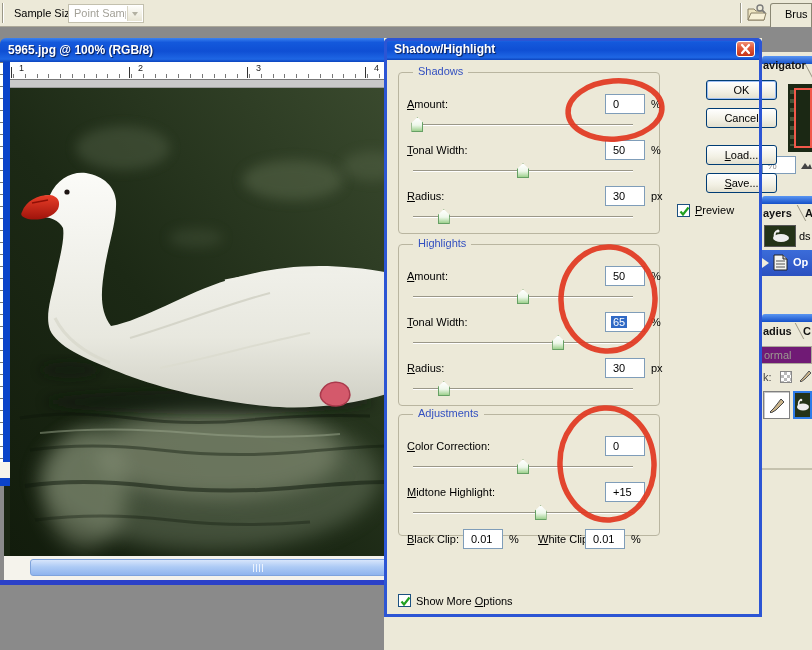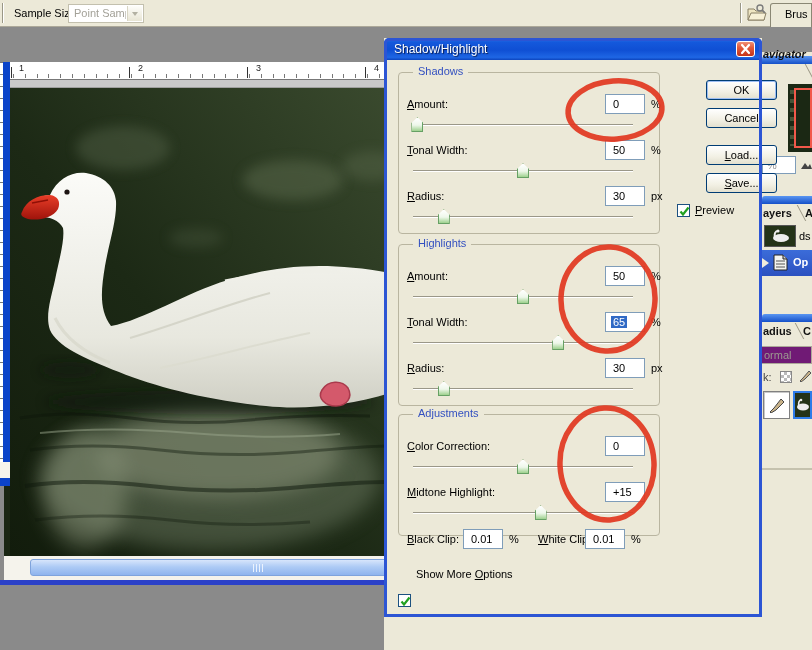--- a/index.html
+++ b/index.html
@@ -63,21 +63,21 @@
   
   .beige-right { position:absolute; left:762px; top:52px; width:50px; height:598px; background:#ece9d8; }
   .beige-bottom { position:absolute; left:384px; top:614px; width:428px; height:36px; background:#ece9d8; }
 
   
   .dialog { position:absolute; left:384px; top:38px; width:378px; height:579px;
     background:#ece9d8; z-index:10; }
   .dg-frame { position:absolute; inset:0; border:3px solid #2c55d4; border-radius:5px 5px 0 0; pointer-events:none; z-index:30; }
   .dg-title { position:absolute; left:0; top:0; width:378px; height:22px; border-radius:5px 5px 0 0;
     background:linear-gradient(180deg,#3c82f0 0%,#1459dc 18%,#0f4fd4 55%,#1e66e4 88%,#0c44be 100%); }
-  .dg-title span { position:absolute; left:10px; top:4px; color:#fff; font-weight:normal; font-size:12px;
+  .dg-title span { position:absolute; left:10px; top:4px; color:#fff; font-weight:bold; font-size:12px;
     text-shadow:1px 1px 1px rgba(0,0,20,.7); }
   .dg-close { position:absolute; left:352px; top:3px; width:19px; height:16px; border:1px solid #fff; border-radius:3px;
     background:linear-gradient(#ef9075,#e25b3c 40%,#c33318); }
   .grp { position:absolute; left:14px; width:262px; border:1px solid #b9b5a0; border-radius:4px; }
   .legend { position:absolute; top:-8px; left:14px; background:#ece9d8; padding:0 5px; color:#3350c0; }
   .lbl { position:absolute; white-space:nowrap; }
   .ak { text-decoration:underline; }
   .ipt { position:absolute; width:40px; height:20px; background:#fff; border:1px solid #7f9db9;
     line-height:18px; padding-left:7px; }
   .ipt .valsel { background:#316ac5; color:#fff; padding:0 2px; margin-left:-2px; }
@@ -147,20 +147,23 @@
         <circle cx="14" cy="5" r="3" fill="none" stroke="#7b7b7b" stroke-width="1.4"></circle>
         <line x1="16" y1="7" x2="19" y2="10" stroke="#7b7b7b" stroke-width="1.6"></line>
       </svg>
     </div>
     <div class="well-tab">
       <span>Brus</span>
     </div>
   </div>
 
   <div class="docwin">
+    <div class="dw-title">
+      <span class="dw-title-text">5965.jpg @ 100% (RGB/8)</span>
+    </div>
     <div class="dw-ruler">
       <div class="rt-minor"></div>
       <div class="rt-major"></div>
       <span class="rnum" style="left:15px;">1</span>
       <span class="rnum" style="left:134px;">2</span>
       <span class="rnum" style="left:252px;">3</span>
       <span class="rnum" style="left:370px;">4</span>
     </div>
     <div class="dw-strip"></div>
     <div class="dw-imgpad"></div>
@@ -243,21 +246,21 @@
     </div>
     <div class="dw-bottom"></div>
   </div>
 
   <div class="sl-ruler"></div>
   <div class="sl-blue"></div>
   <div class="sl-box"></div>
   <div class="sl-cap"></div>
 
   <div class="pal-hdr" style="top:56px;"></div>
-  <span class="pal-tab" style="left:763px;top:48px;font-style:italic;">avigator</span>
+  <span class="pal-tab" style="left:763px;top:59px;">avigator</span>
   <div class="tab-diag" style="left:800px;top:64px;"></div>
   <div class="nav-thumb">
     <div class="nav-streaks"></div>
     <div class="nav-rect"></div>
   </div>
   <div class="nav-zoom">
     <span>%</span>
   </div>
   <svg class="abs" style="left:801px;top:160px;" width="11" height="11" viewBox="0 0 11 11">
     <polygon points="0,9 4,3 7,7 9,4 11,9" fill="#444"></polygon>
@@ -408,21 +411,21 @@
         <path d="M2.5 6.5 L5 9.5 L10.5 2.5" stroke="#21a121" stroke-width="2.2" fill="none"></path>
       </svg>
     </div>
     <span class="cb-lab" style="left:311px;top:166px;"><span class="ak">P</span><span>review</span></span>
 
     <div class="cb" style="left:14px;top:556px;">
       <svg width="13" height="13" viewBox="0 0 13 13">
         <path d="M2.5 6.5 L5 9.5 L10.5 2.5" stroke="#21a121" stroke-width="2.2" fill="none"></path>
       </svg>
     </div>
-    <span class="cb-lab" style="left:32px;top:530px;"><span>Show More </span><span class="ak">O</span><span>ptions</span></span>
+    <span class="cb-lab" style="left:32px;top:557px;"><span>Show More </span><span class="ak">O</span><span>ptions</span></span>
 
     <div class="dg-frame"></div>
   </div>
 
   <svg class="annot" width="812" height="650" viewBox="0 0 812 650">
     <ellipse cx="615" cy="110" rx="47" ry="29" fill="none" stroke-width="5.5" opacity="0.92" transform="rotate(-4 615 110)" stroke="#e13620"></ellipse>
     <ellipse cx="608" cy="299" rx="47" ry="52" fill="none" stroke-width="5.5" opacity="0.92" transform="rotate(3 608 299)" stroke="#e13620"></ellipse>
     <ellipse cx="607" cy="464" rx="47" ry="56" fill="none" stroke-width="5.5" opacity="0.92" transform="rotate(-3 607 464)" stroke="#e13620"></ellipse>
   </svg>
 

